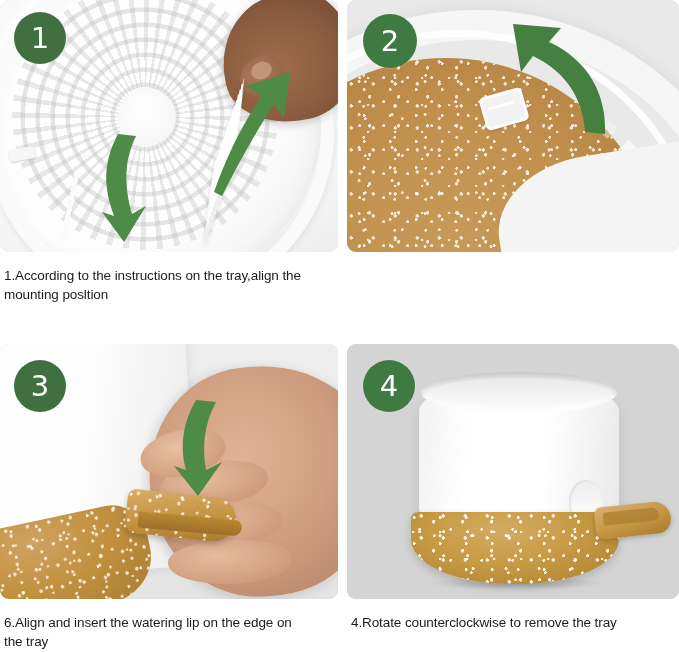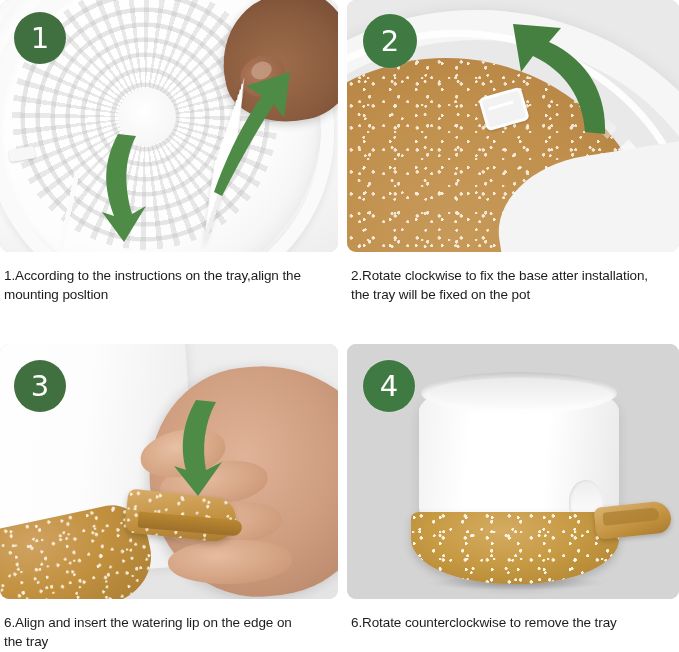--- a/index.html
+++ b/index.html
@@ -446,22 +446,20 @@
         <div class="p2-tabline"></div>
 
         <svg class="arrow" style="left:140px;top:22px;" width="130" height="120" viewBox="0 0 130 120">
           <path d="M118 112 C 120 74, 102 38, 62 20 L 74 6 L 26 2 L 34 50 L 46 34 C 80 50, 96 78, 98 110 Z" fill="#468040"></path>
         </svg>
 
         <div class="badge" style="background:#3f7a42;">
           <span>2</span>
         </div>
       </div>
-      <div class="caption">2.Rotate clockwise to fix the base atter installation,
-    the tray will be fixed on the pot</div>
     </div>
 
     <div class="step step-3">
       <div class="photo">
         <div class="p3-bg"></div>
         <div class="p3-pot"></div>
         <div class="p3-base">
           <div class="p2-speck"></div>
         </div>
         <div class="p3-hand"></div>
@@ -497,17 +495,17 @@
         <div class="p4-basin">
           <div class="p2-speck"></div>
         </div>
         <div class="p4-spout"></div>
         <div class="p4-spout-in"></div>
 
         <div class="badge" style="background:#3f7a42;">
           <span>4</span>
         </div>
       </div>
-      <div class="caption">6.Rotate counterclockwise to remove the tray</div>
+      <div class="caption">4.Rotate counterclockwise to remove the tray</div>
     </div>
 
   </div>
 </div>
 
 </body></html>

